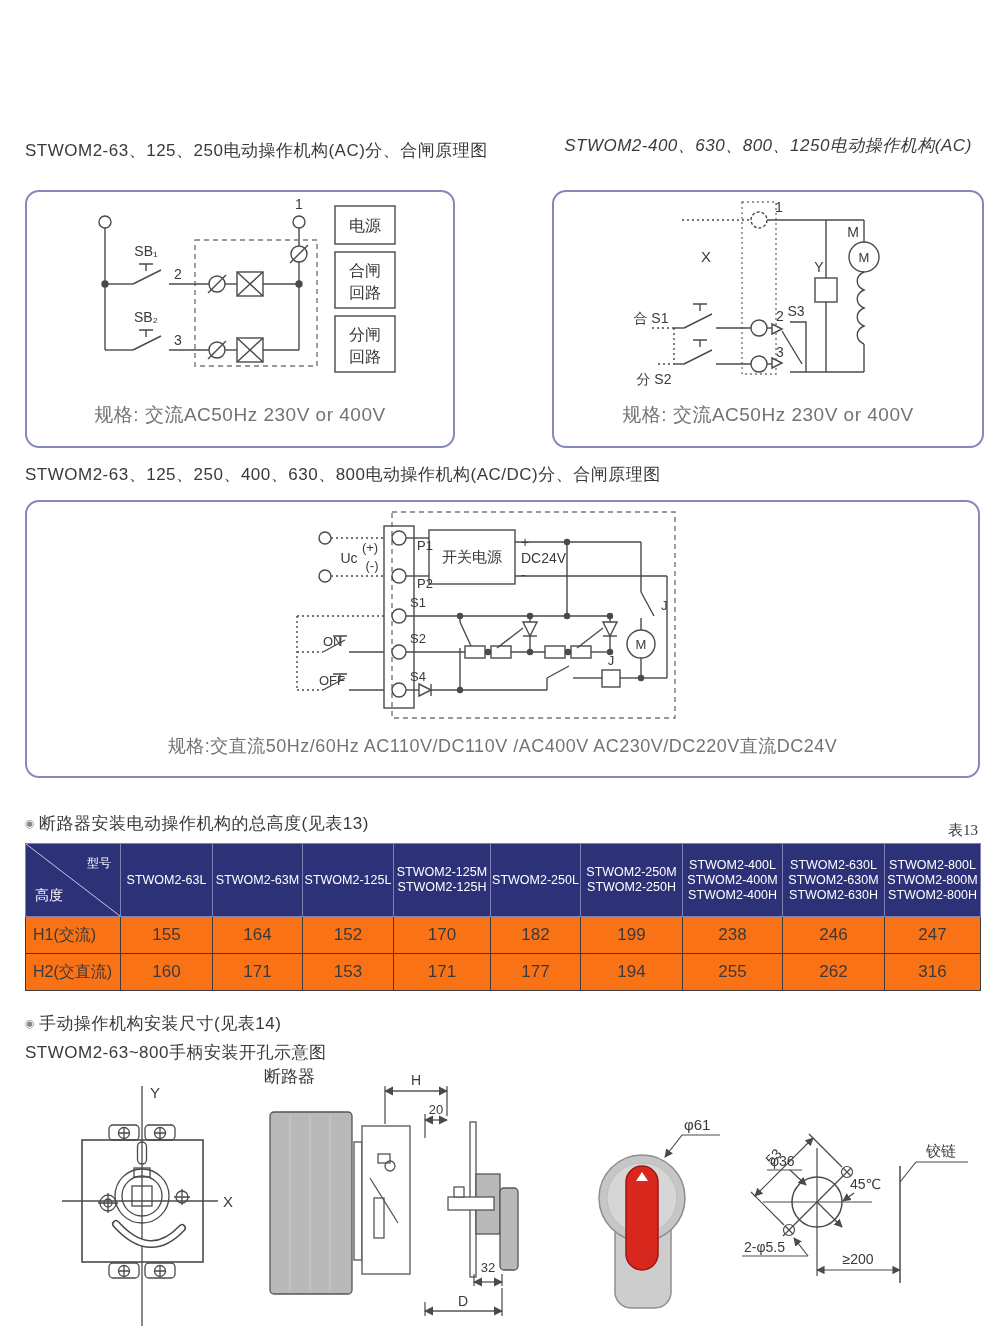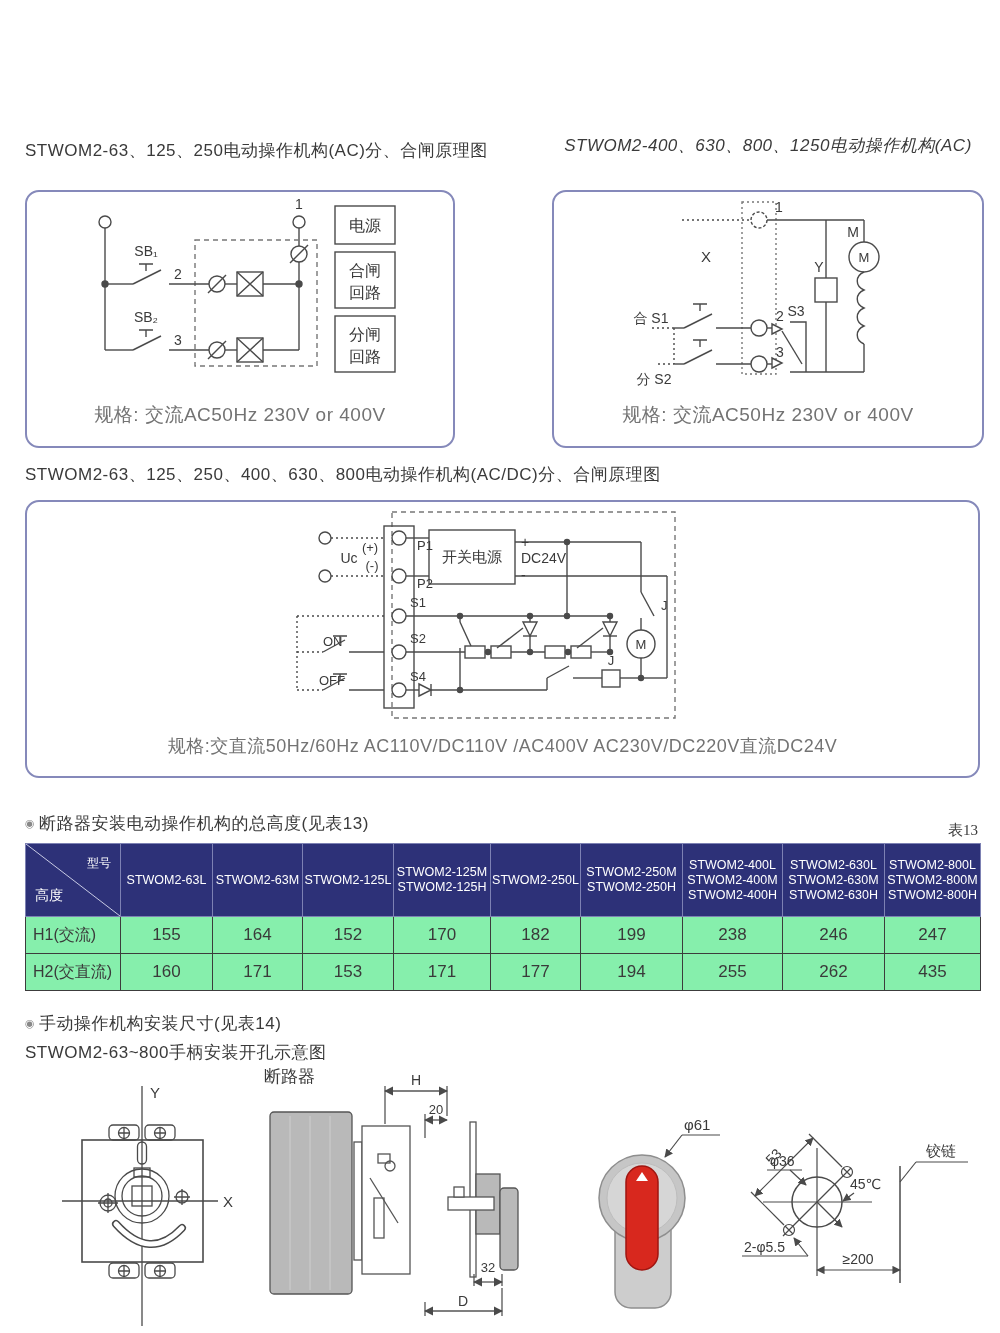--- a/index.html
+++ b/index.html
@@ -20,21 +20,21 @@
   .section-title{font-size:17px;letter-spacing:.5px;}
   .bullet{font-size:11px;color:#888;vertical-align:2px;margin-right:4px;}
   .tbl-tag{font-size:15px;font-family:Liberation Serif, serif;}
   table.t13{border-collapse:collapse;table-layout:fixed;width:955px;}
   table.t13 th{
     background:#2d3178;color:#ffffff;font-weight:normal;font-size:12.5px;
     border:1px solid #7d81b3;white-space:pre-line;line-height:15px;
     height:72px;text-align:center;vertical-align:middle;padding:0 1px;
   }
   table.t13 td{
-    border:1px solid #3c3c3c;font-size:17px;text-align:center;height:34px;background:#86efac;
+    border:1px solid #3c3c3c;font-size:17px;text-align:center;height:34px;background:#f97316;
   }
   table.t13 td.rl{font-size:16px;text-align:left;padding-left:7px;}
   th.corner{position:relative;padding:0;}
   th.corner svg.diag{position:absolute;left:0;top:0;width:100%;height:100%;}
   th.corner .ct{position:absolute;top:12px;right:9px;font-size:12px;}
   th.corner .cb{position:absolute;bottom:13px;left:9px;font-size:14px;}
 </style>
 </head>
 <body>
 
@@ -332,21 +332,21 @@
     <tr>
       <td class="rl">H2(交直流)</td>
       <td>160</td>
       <td>171</td>
       <td>153</td>
       <td>171</td>
       <td>177</td>
       <td>194</td>
       <td>255</td>
       <td>262</td>
-      <td>435</td>
+      <td>316</td>
     </tr>
   </tbody>
 </table>
 
 <div class="abs section-title" style="left:25px;top:1012px;">
   <span class="bullet">◉</span><span>手动操作机构安装尺寸(见表14)</span>
 </div>
 <div class="abs section-title" style="left:25px;top:1041px;">STWOM2-63~800手柄安装开孔示意图</div>
 
 <svg class="abs" style="left:50px;top:1078px;" width="230" height="255" viewBox="0 0 230 255">

